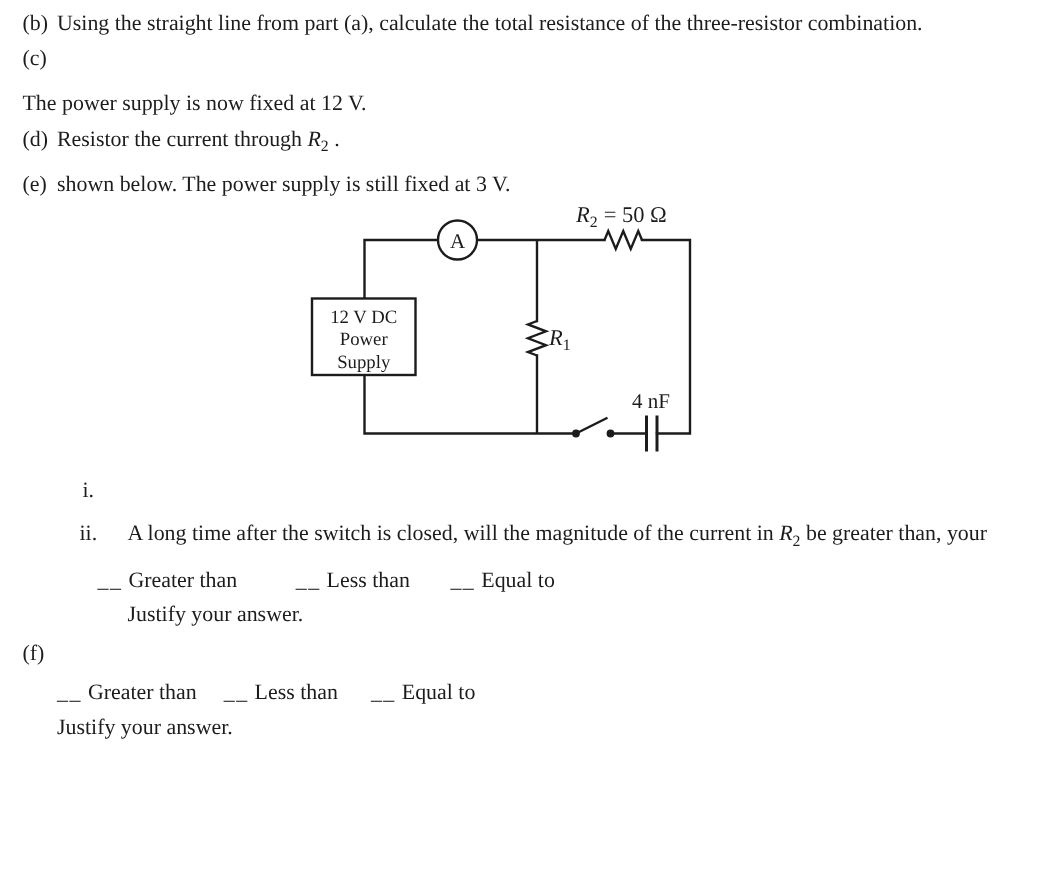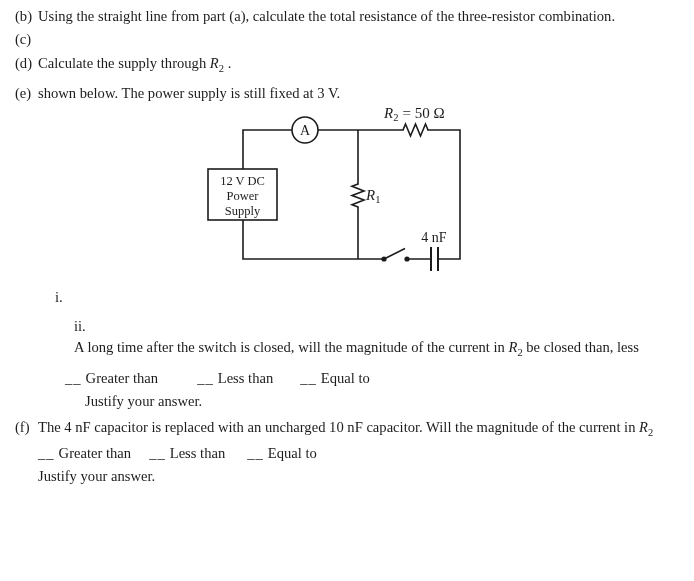--- a/index.html
+++ b/index.html
@@ -42,21 +42,21 @@
   .var {
     font-style: italic;
   }
   .mt2  { margin-top: 2px; }
   .mt3  { margin-top: 3px; }
   .mt5  { margin-top: 5px; }
   .mt7  { margin-top: 7px; }
   .mt8  { margin-top: 8px; }
   .mt9  { margin-top: 9px; }
   .sub-indent-i  { margin-left: 40px; }
-  .sub-indent-ii { margin-left: 59px; flex-direction: column; }
+  .sub-indent-ii { margin-left: 38px; }
   .circuit-wrap {
     margin-left: 180px;
     margin-top: -4px;
     width: 280px;
     height: 180px;
   }
   .circuit-wrap svg { display: block; }
   svg text {
     font-family: "Liberation Serif", "DejaVu Serif", serif;
     fill: #1c1c1c;
@@ -86,24 +86,25 @@
 
   <div class="item">
     <span class="marker">(b)</span>
     <span>Using the straight line from part (a), calculate the total resistance of the three-resistor combination.</span>
   </div>
 
   <div class="item mt2">
     <span class="marker">(c)</span>
   </div>
 
+  <div class="mt9">The power supply is now fixed at 12 V.</div>
 
   <div class="item mt3">
     <span class="marker">(d)</span>
-    <span><span>Calculate the supply through </span><span class="var">R</span><sub>2</sub><span> .</span></span>
+    <span><span>Resistor the current through </span><span class="var">R</span><sub>2</sub><span> .</span></span>
   </div>
 
   <div class="item mt9">
     <span class="marker">(e)</span>
     <span>
       <div>shown below. The power supply is still fixed at 3 V.</div>
     </span>
   </div>
 
   <div class="circuit-wrap">
@@ -140,36 +141,35 @@
     </svg>
   </div>
 
   <div class="item mt7 sub-indent-i">
     <span class="marker-i">i.</span>
   </div>
 
   <div class="item mt8 sub-indent-ii">
     <span class="marker-ii">ii.</span>
     <span>
-      <div><span>A long time after the switch is closed, will the magnitude of the current in </span><span class="var">R</span><sub>2</sub><span> be closed than, less</span></div>
+      <div><span>A long time after the switch is closed, will the magnitude of the current in </span><span class="var">R</span><sub>2</sub><span> be greater than, your</span></div>
     </span>
   </div>
 
   <div class="opt-row opt-row1">
     <span class="opt"><span class="blank">__</span><span>Greater than</span></span>
     <span class="opt"><span class="blank">__</span><span>Less than</span></span>
     <span class="opt"><span class="blank">__</span><span>Equal to</span></span>
   </div>
 
   <div class="justify1">Justify your answer.</div>
 
   <div class="item mt5">
     <span class="marker">(f)</span>
     <span>
-      <div><span>The 4 nF capacitor is replaced with an uncharged 10 nF capacitor. Will the magnitude of the current in </span><span class="var">R</span><sub>2</sub></div>
     </span>
   </div>
 
   <div class="opt-row opt-row2">
     <span class="opt"><span class="blank">__</span><span>Greater than</span></span>
     <span class="opt"><span class="blank">__</span><span>Less than</span></span>
     <span class="opt"><span class="blank">__</span><span>Equal to</span></span>
   </div>
 
   <div class="justify2">Justify your answer.</div>

